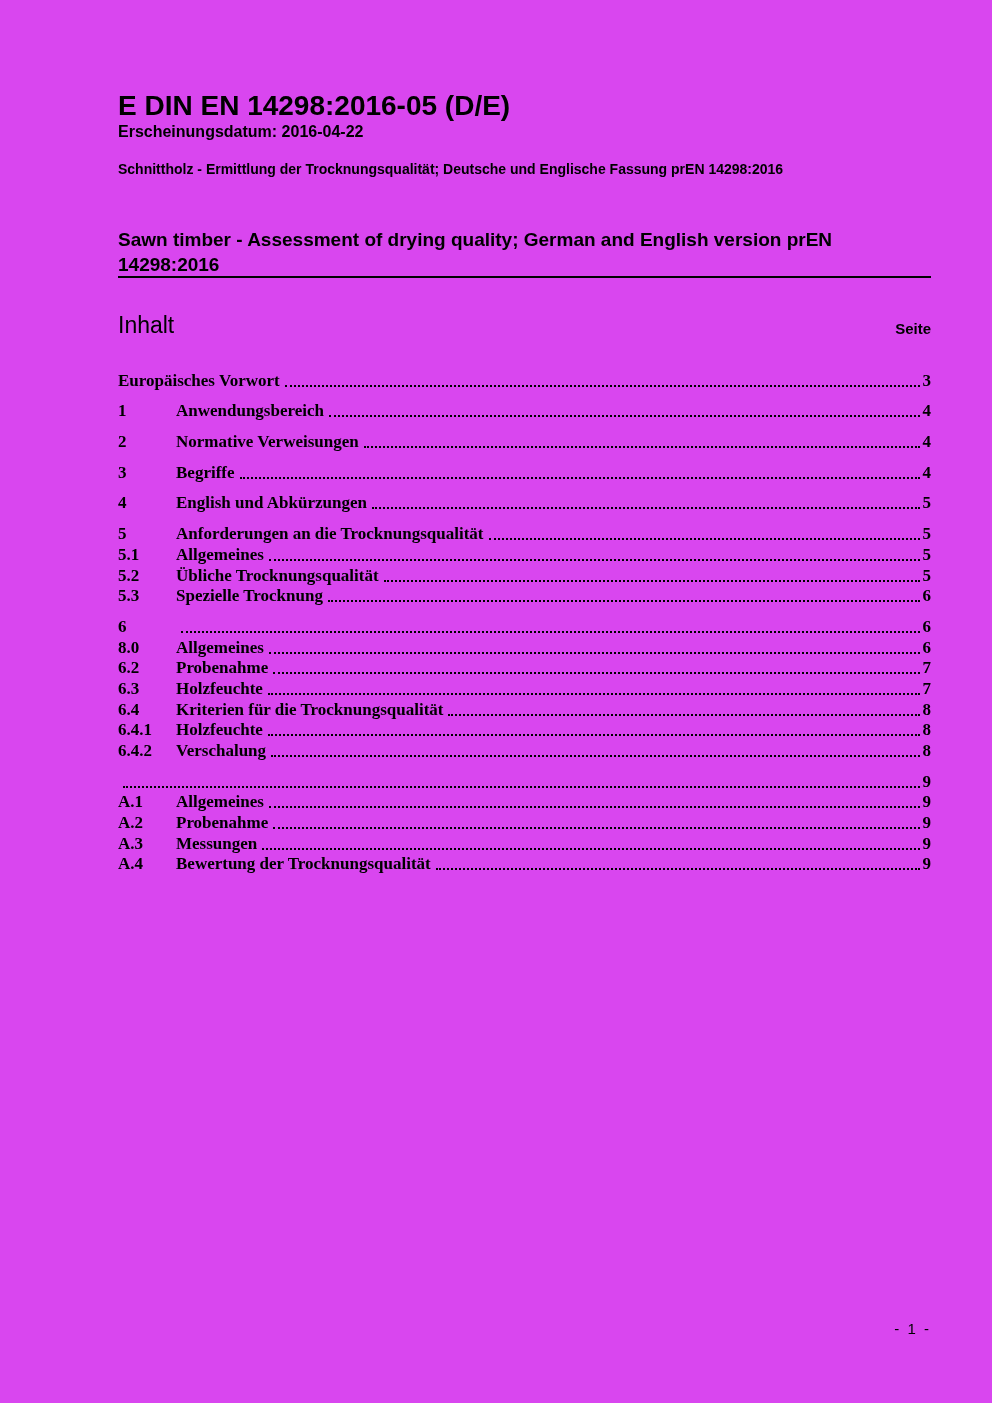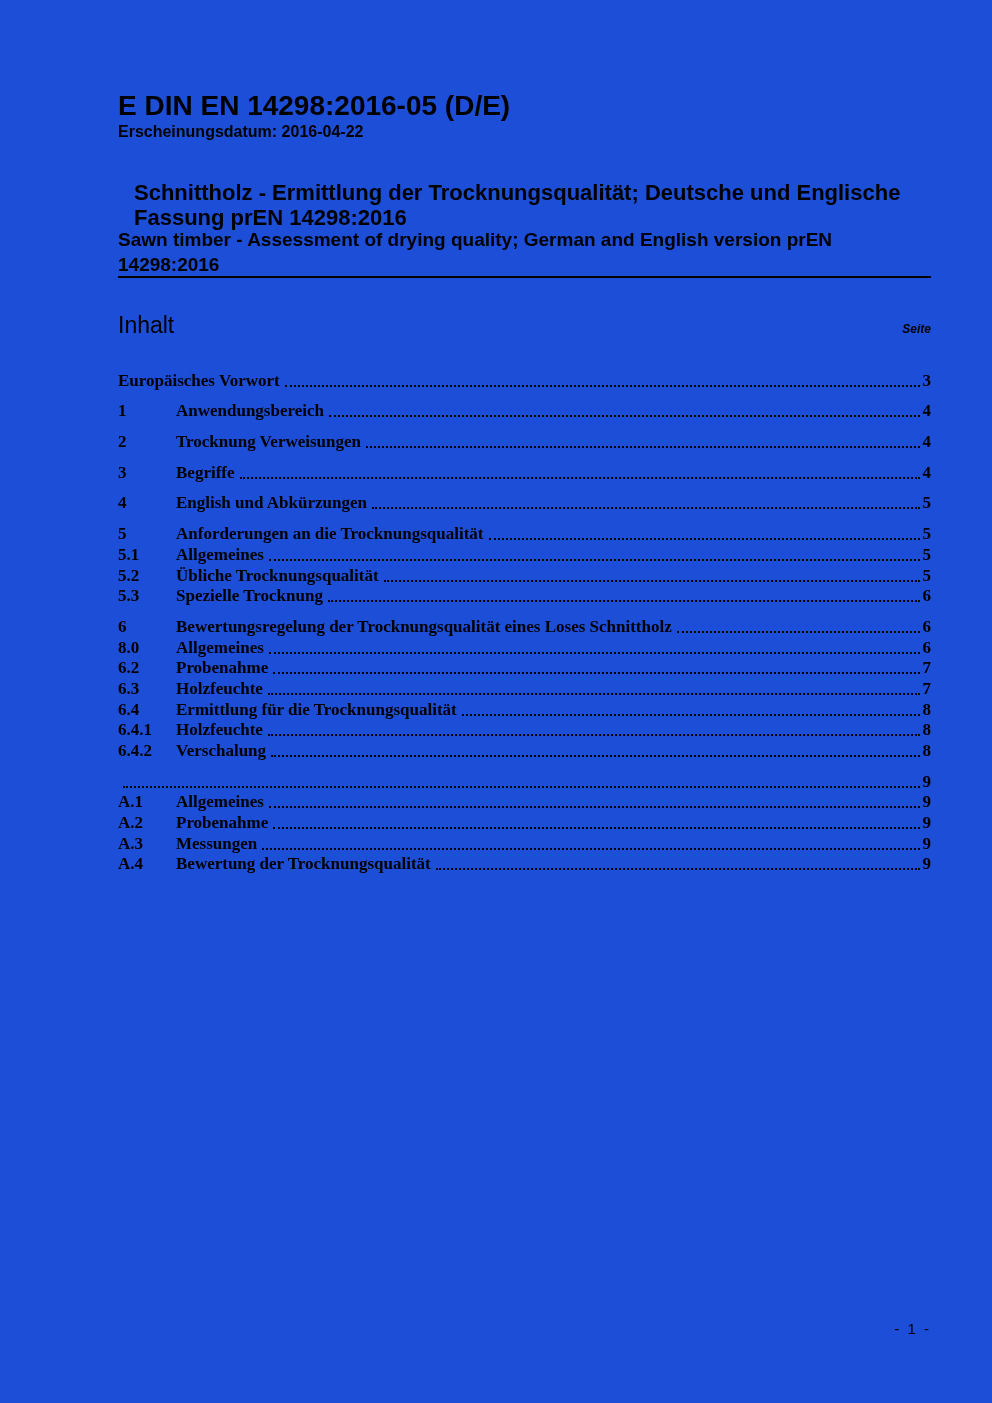--- a/index.html
+++ b/index.html
@@ -4,21 +4,21 @@
 <style>
   html, body {
     margin: 0;
     padding: 0;
     background: #ffffff;
   }
   .page {
     position: relative;
     width: 992px;
     height: 1403px;
-    background: #1d4ed8;
+    background: #d946ef;
     overflow: hidden;
     font-family: "Liberation Sans", sans-serif;
     color: #000000;
   }
   .content {
     position: absolute;
     left: 118px;
     top: 0;
     width: 813px;
   }
@@ -34,26 +34,25 @@
   .release-date {
     position: absolute;
     top: 123px;
     left: 0;
     font-size: 16px;
     font-weight: bold;
   }
   .title-de {
     position: absolute;
     top: 157px;
-    left: 16px;
-    width: 813px;
-    font-size: 22px;
+    left: 0;
+    width: 813px;
+    font-size: 14px;
     font-weight: bold;
     line-height: 25px;
-    margin-top: 23px;
   }
   .title-en {
     position: absolute;
     top: 227px;
     left: 0;
     width: 813px;
     font-size: 19px;
     font-weight: bold;
     line-height: 25px;
   }
@@ -73,24 +72,23 @@
     display: flex;
     justify-content: space-between;
     align-items: flex-end;
   }
   .toc-heading {
     font-size: 23px;
     font-weight: normal;
     line-height: 28px;
   }
   .toc-page-label {
-    font-size: 12px;
+    font-size: 15px;
     font-weight: bold;
     line-height: 20px;
-    font-style: italic;
   }
   .toc-list {
     position: absolute;
     top: 369px;
     left: 0;
     width: 813px;
     font-family: "Liberation Serif", serif;
     font-size: 17px;
     font-weight: bold;
   }
@@ -163,21 +161,21 @@
           <span class="toc-page">3</span>
         </div>
         <div class="toc-row group">
           <span class="toc-num">1</span>
           <span class="toc-label">Anwendungsbereich</span>
           <span class="toc-leader"></span>
           <span class="toc-page">4</span>
         </div>
         <div class="toc-row group">
           <span class="toc-num">2</span>
-          <span class="toc-label">Trocknung Verweisungen</span>
+          <span class="toc-label">Normative Verweisungen</span>
           <span class="toc-leader"></span>
           <span class="toc-page">4</span>
         </div>
         <div class="toc-row group">
           <span class="toc-num">3</span>
           <span class="toc-label">Begriffe</span>
           <span class="toc-leader"></span>
           <span class="toc-page">4</span>
         </div>
         <div class="toc-row group">
@@ -205,21 +203,20 @@
           <span class="toc-page">5</span>
         </div>
         <div class="toc-row">
           <span class="toc-num">5.3</span>
           <span class="toc-label">Spezielle Trocknung</span>
           <span class="toc-leader"></span>
           <span class="toc-page">6</span>
         </div>
         <div class="toc-row group">
           <span class="toc-num">6</span>
-          <span class="toc-label">Bewertungsregelung der Trocknungsqualität eines Loses Schnittholz</span>
           <span class="toc-leader"></span>
           <span class="toc-page">6</span>
         </div>
         <div class="toc-row">
           <span class="toc-num">8.0</span>
           <span class="toc-label">Allgemeines</span>
           <span class="toc-leader"></span>
           <span class="toc-page">6</span>
         </div>
         <div class="toc-row">
@@ -229,21 +226,21 @@
           <span class="toc-page">7</span>
         </div>
         <div class="toc-row">
           <span class="toc-num">6.3</span>
           <span class="toc-label">Holzfeuchte</span>
           <span class="toc-leader"></span>
           <span class="toc-page">7</span>
         </div>
         <div class="toc-row">
           <span class="toc-num">6.4</span>
-          <span class="toc-label">Ermittlung für die Trocknungsqualität</span>
+          <span class="toc-label">Kriterien für die Trocknungsqualität</span>
           <span class="toc-leader"></span>
           <span class="toc-page">8</span>
         </div>
         <div class="toc-row">
           <span class="toc-num">6.4.1</span>
           <span class="toc-label">Holzfeuchte</span>
           <span class="toc-leader"></span>
           <span class="toc-page">8</span>
         </div>
         <div class="toc-row">

